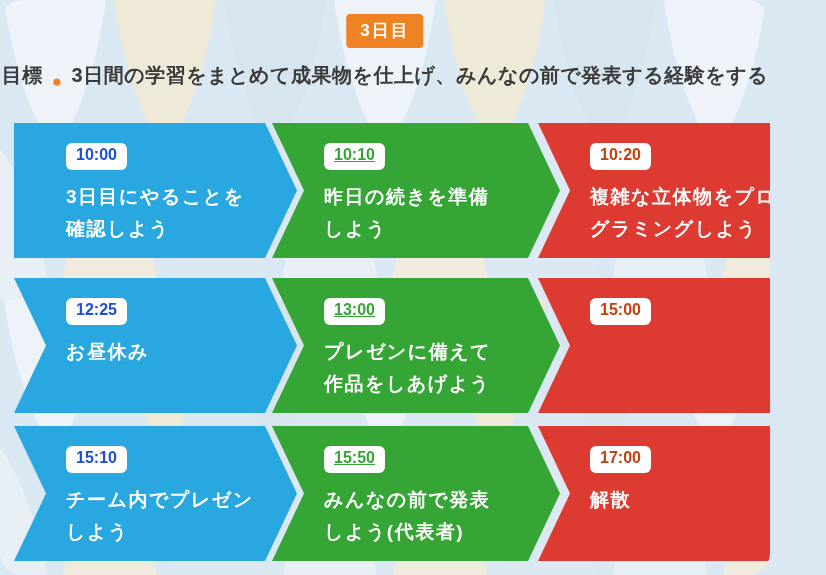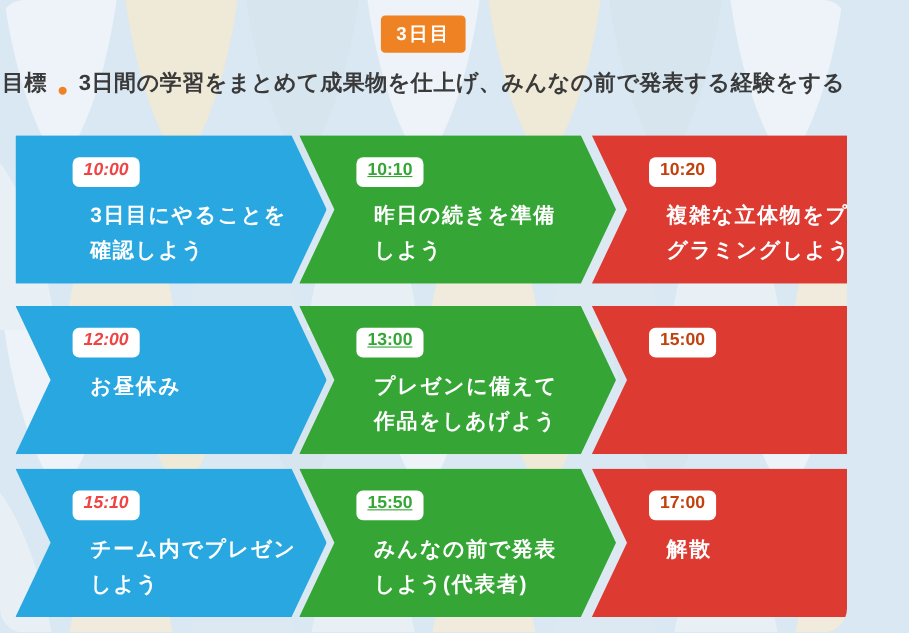--- a/index.html
+++ b/index.html
@@ -33,26 +33,26 @@
   .col2{left:272px;width:288px;}
   .col3{left:538px;width:275px;}
   .col3-end{left:538px;width:250px;}
   .row1{top:123px;}
   .row2{top:278px;}
   .row3{top:426px;}
   .time{
     display:inline-block;background:#fff;border-radius:6px;
     padding:2px 10px 4px;font-size:16px;font-weight:bold;line-height:1.3;
   }
-  .blue .time{color:#ef4444;font-style:italic;}
+  .blue .time{color:#1d4ed8;}
   .green .time{color:#35a635;text-decoration:underline;}
   .red .time{color:#c2410c;}
   .label{
     margin-top:11px;color:#fff;font-weight:bold;font-size:19px;
-    line-height:32px;letter-spacing:1.5px;white-space:pre-line;margin-left:16px;
+    line-height:32px;letter-spacing:1.5px;white-space:pre-line;
   }
 </style>
 </head>
 <body>
 
 <div id="canvas">
 
   <svg id="bg-pattern" width="826" height="575" xmlns="http://www.w3.org/2000/svg">
     <defs>
       <pattern id="pennants" width="330" height="300" patternUnits="userSpaceOnUse">
@@ -88,21 +88,21 @@
       <div class="label">昨日の続きを準備
 しよう</div>
     </div>
     <div class="block red shape-mid col3 row1">
       <span class="time">10:20</span>
       <div class="label">複雑な立体物をプロ
 グラミングしよう</div>
     </div>
 
     <div class="block blue shape-mid col1 row2">
-      <span class="time">12:00</span>
+      <span class="time">12:25</span>
       <div class="label">お昼休み</div>
     </div>
     <div class="block green shape-mid col2 row2">
       <span class="time">13:00</span>
       <div class="label">プレゼンに備えて
 作品をしあげよう</div>
     </div>
     <div class="block red shape-mid col3 row2">
       <span class="time">15:00</span>
     </div>

